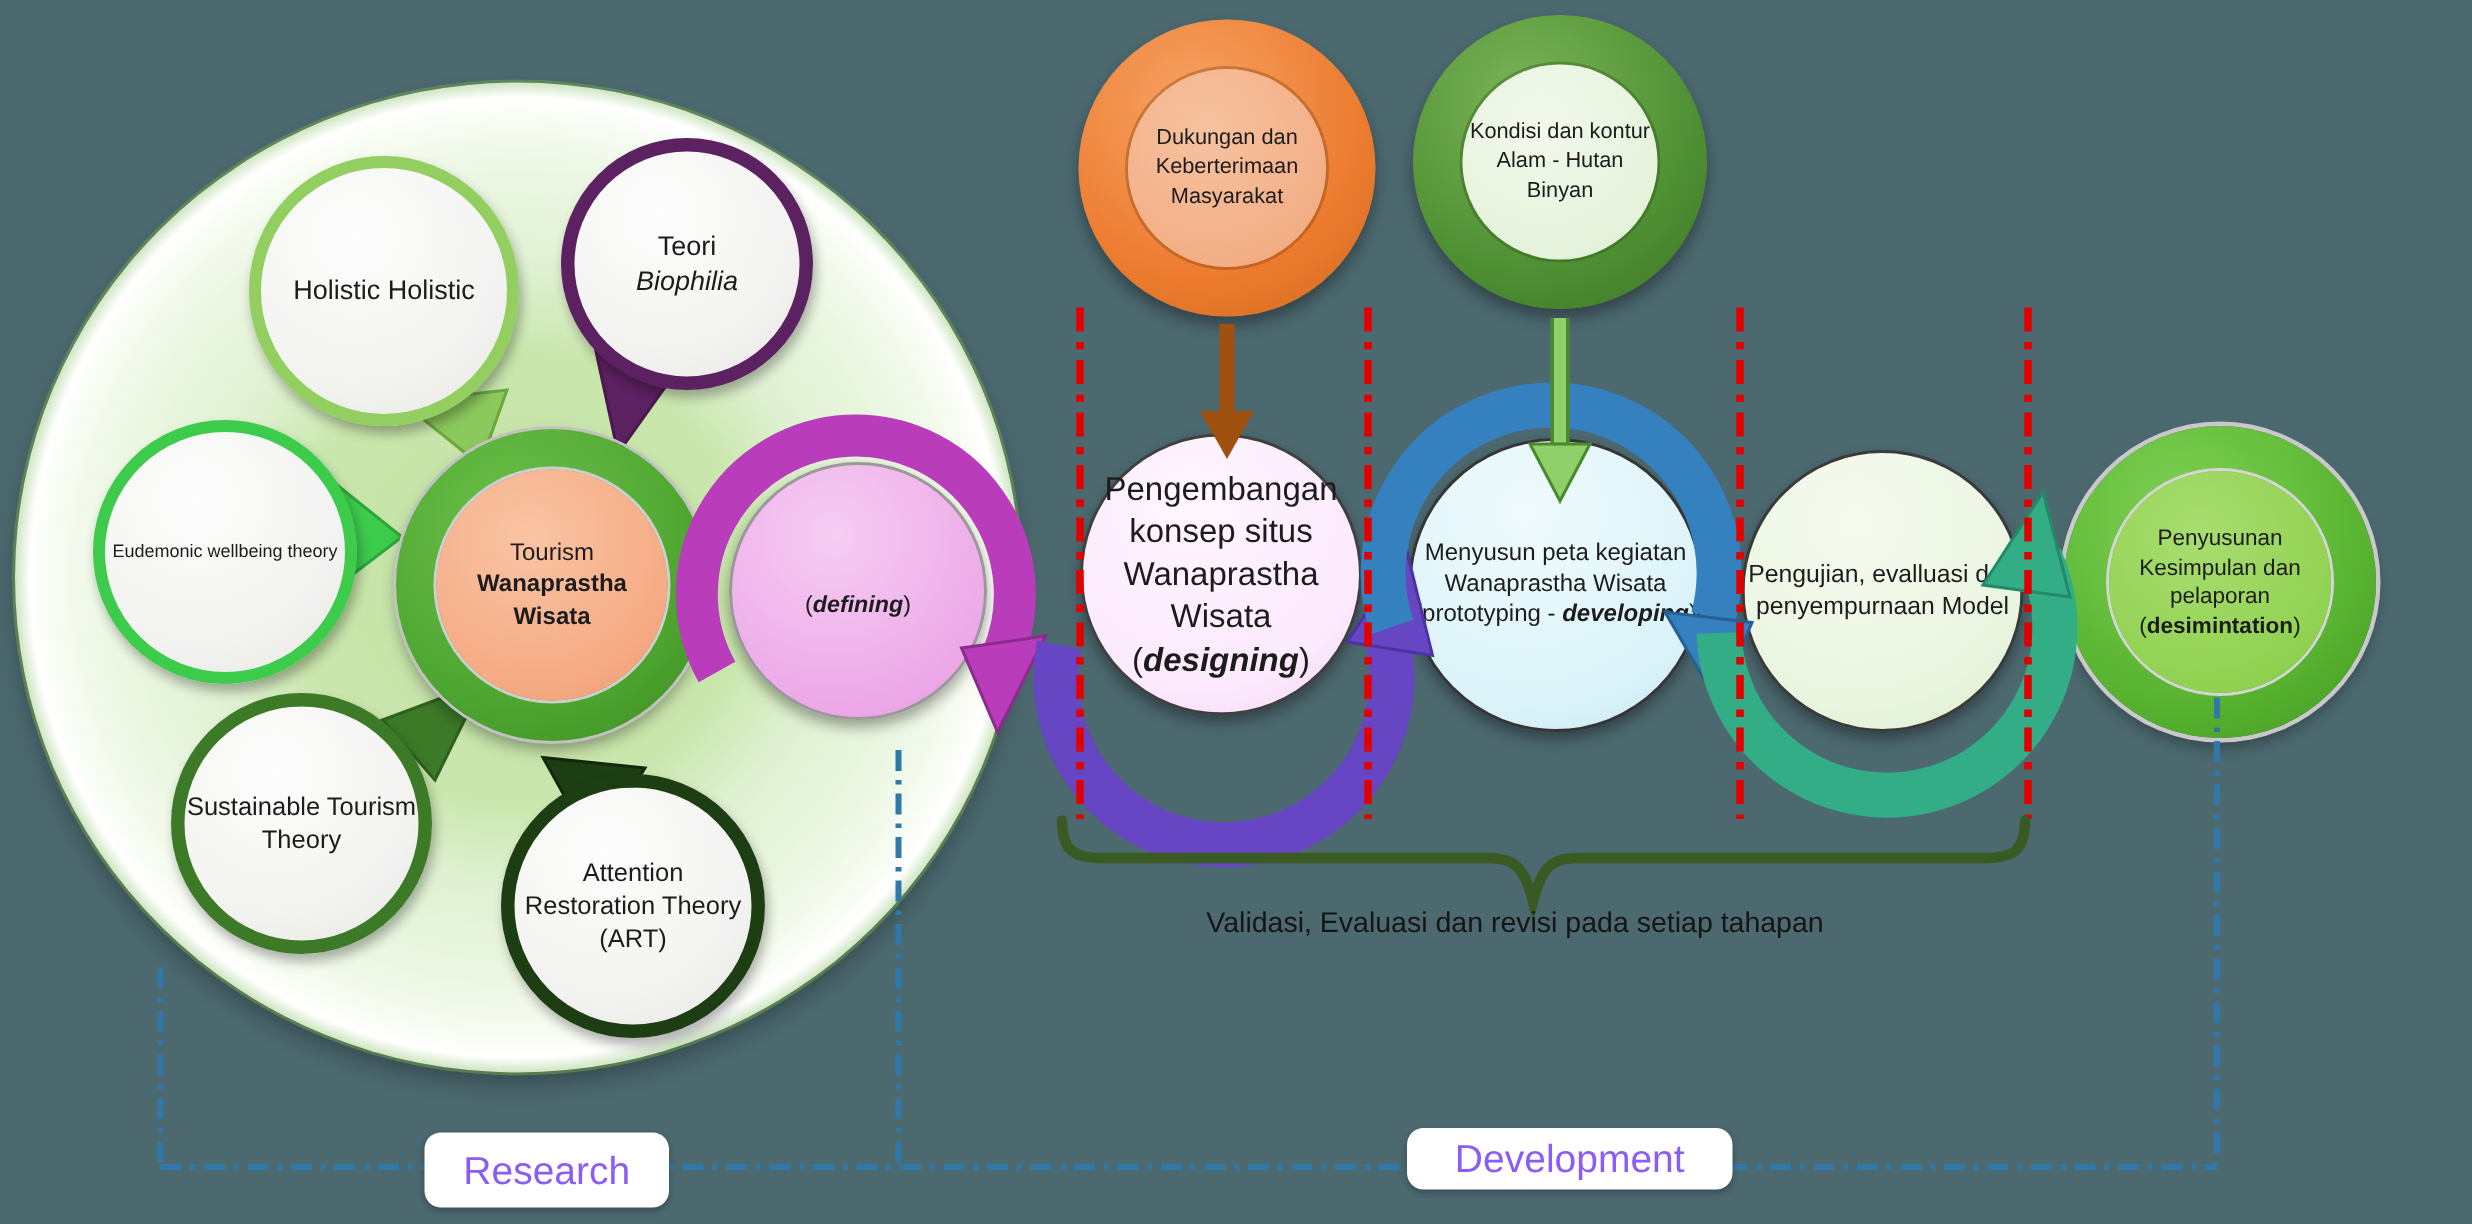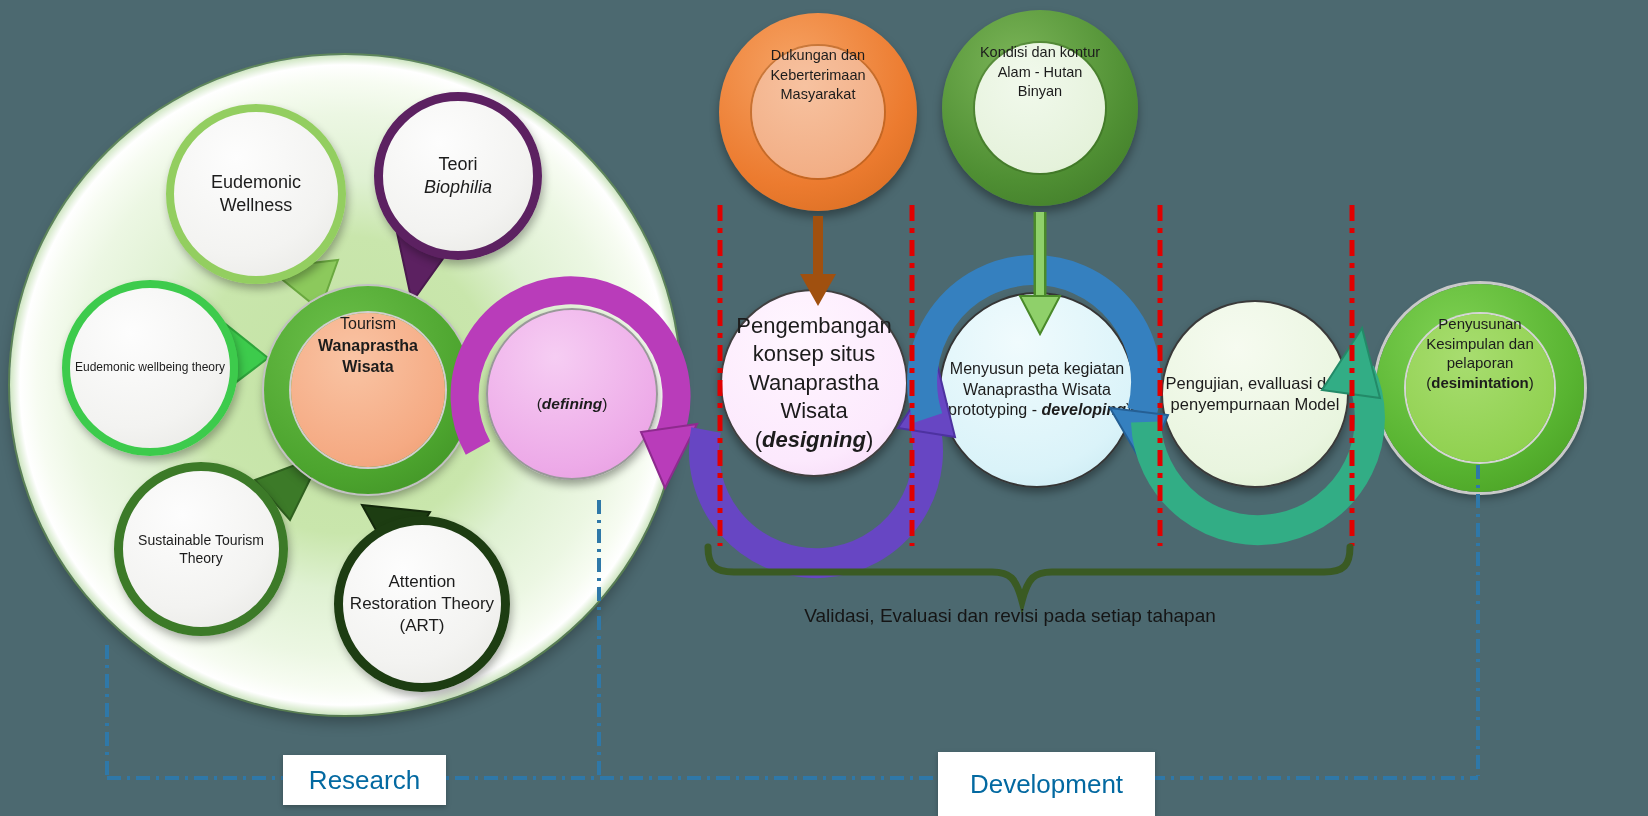--- a/index.html
+++ b/index.html
@@ -19,27 +19,27 @@
     position:absolute;border-radius:50%;
     background:radial-gradient(circle at 38% 28%,#fdfdfd 0%,#f3f3f1 62%,#e6e6e2 100%);
     display:flex;align-items:center;justify-content:center;text-align:center;
     box-shadow:2px 5px 8px rgba(0,0,0,.30);
     color:#1c1c1c;z-index:10;
   }
   .bubble p{margin:0;}
   .b-holistic   {left:166px;top:104px;width:164px;height:164px;border:8px solid #93ce60;font-size:18px;line-height:1.3;}
   .b-biophilia  {left:374px;top:92px; width:150px;height:150px;border:9px solid #5c2161;font-size:18px;line-height:1.3;}
   .b-eudemonic  {left:62px; top:280px;width:160px;height:160px;border:8px solid #3dcb4c;font-size:12px;line-height:1.3;}
-  .b-sustainable{left:114px;top:462px;width:156px;height:156px;border:9px solid #3c7a28;font-size:14px;line-height:1.3;}
+  .b-sustainable{left:114px;top:462px;width:156px;height:156px;border:9px solid #3c7a28;font-size:17px;line-height:1.3;}
   .b-art        {left:334px;top:516px;width:158px;height:158px;border:9px solid #1d3d12;font-size:17px;line-height:1.3;}
 
   
   .donut{position:absolute;border-radius:50%;z-index:10;}
   .donut-inner{
-    position:absolute;border-radius:50%;display:flex;align-items:flex-start;justify-content:center;
+    position:absolute;border-radius:50%;display:flex;align-items:center;justify-content:center;
     text-align:center;color:#1c1c1c;
   }
   .donut-inner p{margin:0;}
 
   .d-core{left:264px;top:286px;width:208px;height:208px;
     background:radial-gradient(circle at 38% 30%,#6cc04a 0%,#4ca42e 65%,#3c8a22 100%);
     box-shadow:0 0 0 2px #c2c2c2,0 6px 10px rgba(0,0,0,.35);}
   .d-core .donut-inner{left:27px;top:27px;width:154px;height:154px;
     background:radial-gradient(circle at 40% 30%,#f9c4a4 0%,#f5aa83 70%,#eb9a70 100%);
     box-shadow:0 0 0 2px #cfcfcf;font-size:16px;line-height:1.35;}
@@ -89,42 +89,42 @@
 
   
   .bracket-label{
     position:absolute;left:660px;top:605px;width:700px;text-align:center;
     font-size:19px;font-weight:normal;color:#151515;z-index:25;
   }
 
   
   .phase-box{
     position:absolute;background:#ffffff;display:flex;align-items:center;justify-content:center;
-    color:#0369a1;font-size:26px;z-index:30;box-shadow:0 2px 5px rgba(0,0,0,.25);
+    color:#8b5cf6;font-size:26px;z-index:30;box-shadow:0 2px 5px rgba(0,0,0,.25);border-radius:11px;
   }
   .p-research   {left:283px;top:755px;width:163px;height:50px;}
-  .p-development{left:938px;top:752px;width:217px;height:64px;}
+  .p-development{left:938px;top:752px;width:217px;height:41px;}
 </style>
 </head>
 <body>
 
 <div class="canvas">
 
   <div class="big-ellipse"></div>
 
   <svg class="svg-under" width="1648" height="816" viewBox="0 0 1648 816">
     <polygon points="268,268 338,260 320,310" fill="#8cc95c" stroke="#6aa83f" stroke-width="2"></polygon>
     <polygon points="396,228 452,246 412,302" fill="#5c2161" stroke="#4a1a4e" stroke-width="2"></polygon>
     <polygon points="218,318 268,358 218,396" fill="#3dcb4c" stroke="#2fa53c" stroke-width="2"></polygon>
     <polygon points="255,480 322,455 290,520" fill="#3c7a28" stroke="#2f611f" stroke-width="2"></polygon>
     <polygon points="362,505 430,512 396,566" fill="#1d3d12" stroke="#14290c" stroke-width="2"></polygon>
   </svg>
 
   <div class="bubble b-holistic">
-    <p>Eudemonic Wellness</p>
+    <p>Holistic Holistic</p>
   </div>
   <div class="bubble b-biophilia">
     <p>
       <span>Teori</span><br>
       <i>Biophilia</i>
     </p>
   </div>
   <div class="bubble b-eudemonic">
     <p>Eudemonic wellbeing theory</p>
   </div>

